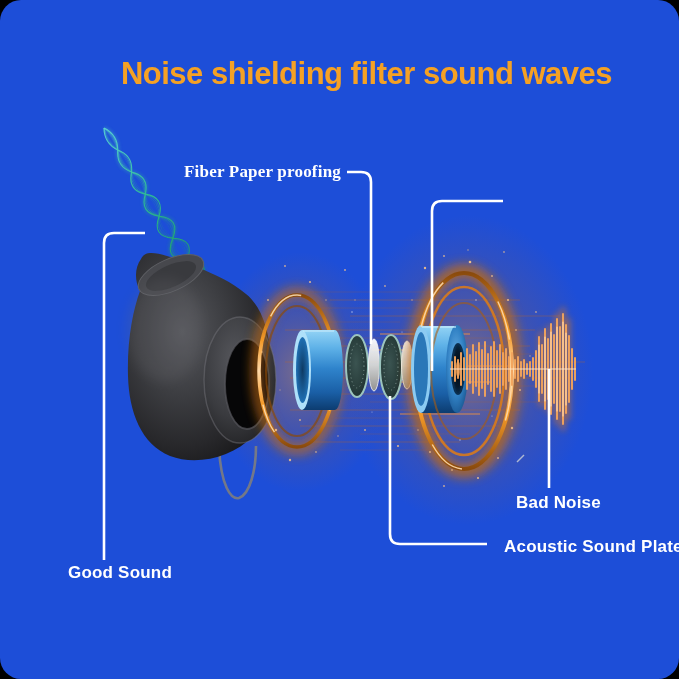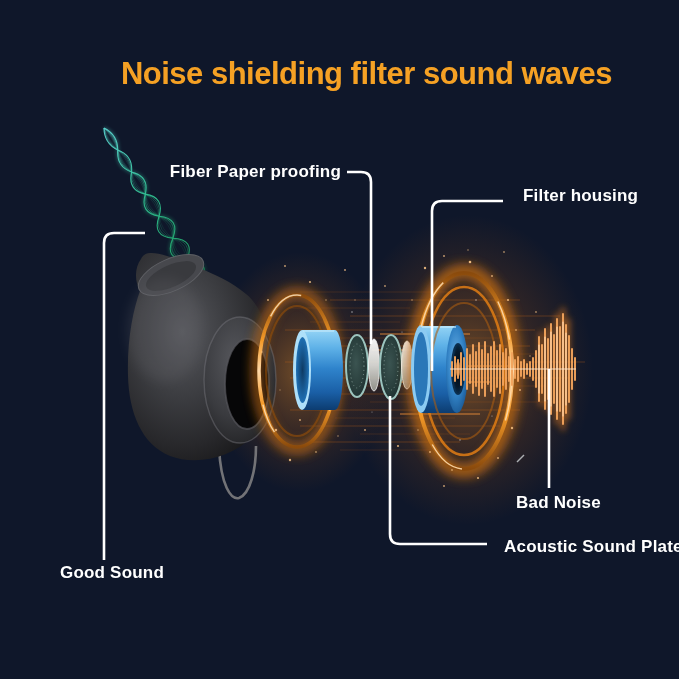--- a/index.html
+++ b/index.html
@@ -1,33 +1,34 @@
 <!DOCTYPE html>
 <html><head>
 <meta charset="utf-8">
 <style>
   html,body{margin:0;padding:0;background:#000;}
   #stage{
-    position:relative;width:679px;height:679px;background:#0f172a;overflow:hidden;
+    position:relative;width:679px;height:679px;background:#1d4ed8;overflow:hidden;
     font-family:"Liberation Sans",sans-serif;
+    border-radius:21px;
   }
   #stage svg{position:absolute;left:0;top:0;}
   .title{
     position:absolute;top:56px;left:0;right:0;text-align:center;
     transform:translateX(27px);
     color:#F5A124;font-size:31px;font-weight:800;letter-spacing:-0.5px;
     font-family:"Liberation Sans",sans-serif;white-space:nowrap;
   }
   .callout-label{
     position:absolute;color:#fff;font-size:17px;font-weight:700;
     white-space:nowrap;letter-spacing:0.2px;
   }
-  .lbl-fiber-paper{right:338px;top:162px;}
+  .lbl-fiber-paper{right:338px;top:162px;font-family:Liberation Serif, serif;}
   .lbl-filter-housing{left:523px;top:186px;}
-  .lbl-good-sound{left:60px;top:563px;}
+  .lbl-good-sound{left:68px;top:563px;}
   .lbl-bad-sound{left:516px;top:493px;}
   .lbl-acoustic{left:504px;top:537px;}
 </style>
 </head>
 <body>
 
 <div id="stage">
 
   <svg width="679" height="679" viewBox="0 0 679 679">
     <defs>
@@ -271,20 +272,19 @@
       <path d="M503,201 H442 Q432,201 432,211 V371"></path>
       <path d="M390,396 V534 Q390,544 400,544 H487"></path>
       <path d="M549,369 V488"></path>
     </g>
   </svg>
 
   <div class="title">Noise shielding filter sound waves</div>
 
   <div class="callout-label lbl-fiber-paper">Fiber Paper proofing</div>
 
-  <div class="callout-label lbl-filter-housing">Filter housing</div>
 
   <div class="callout-label lbl-good-sound">Good Sound</div>
 
   <div class="callout-label lbl-bad-sound">Bad Noise</div>
 
   <div class="callout-label lbl-acoustic">Acoustic Sound Plate</div>
 </div>
 
 </body></html>

